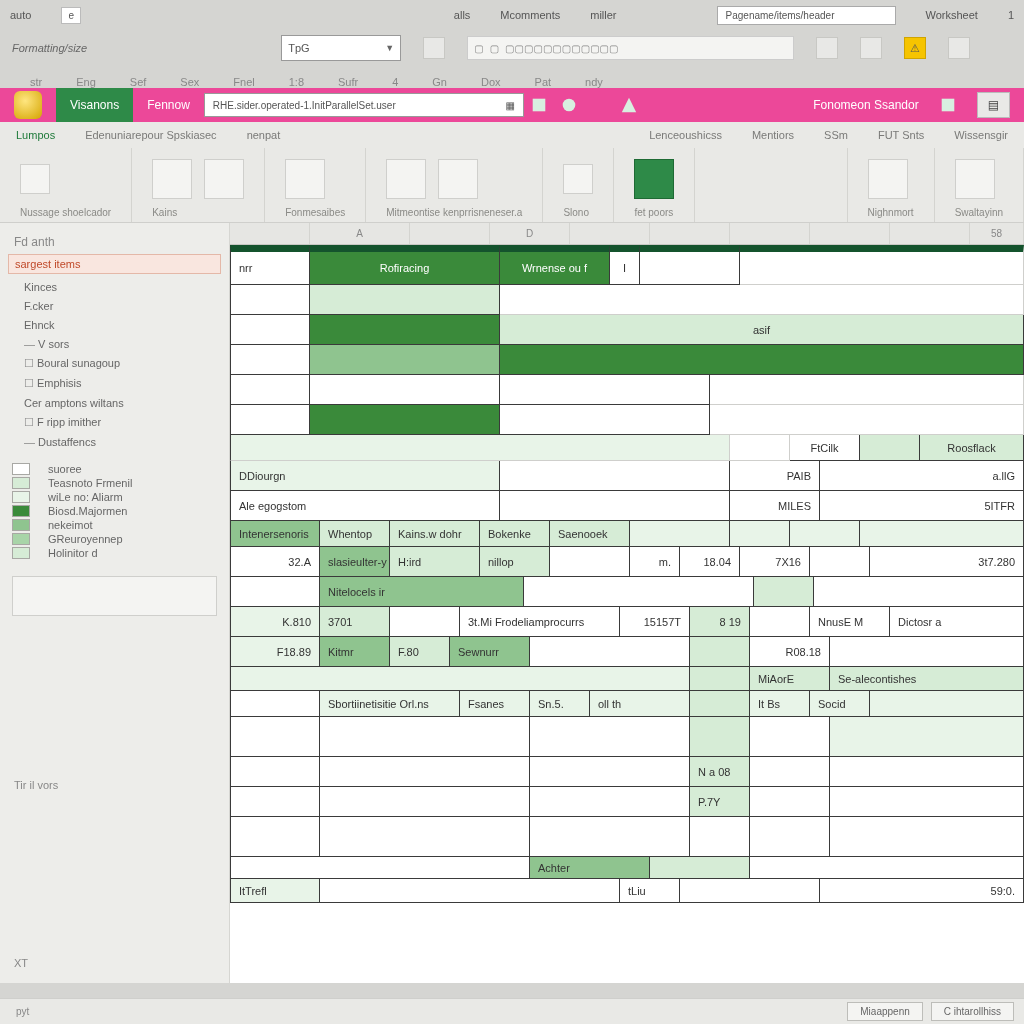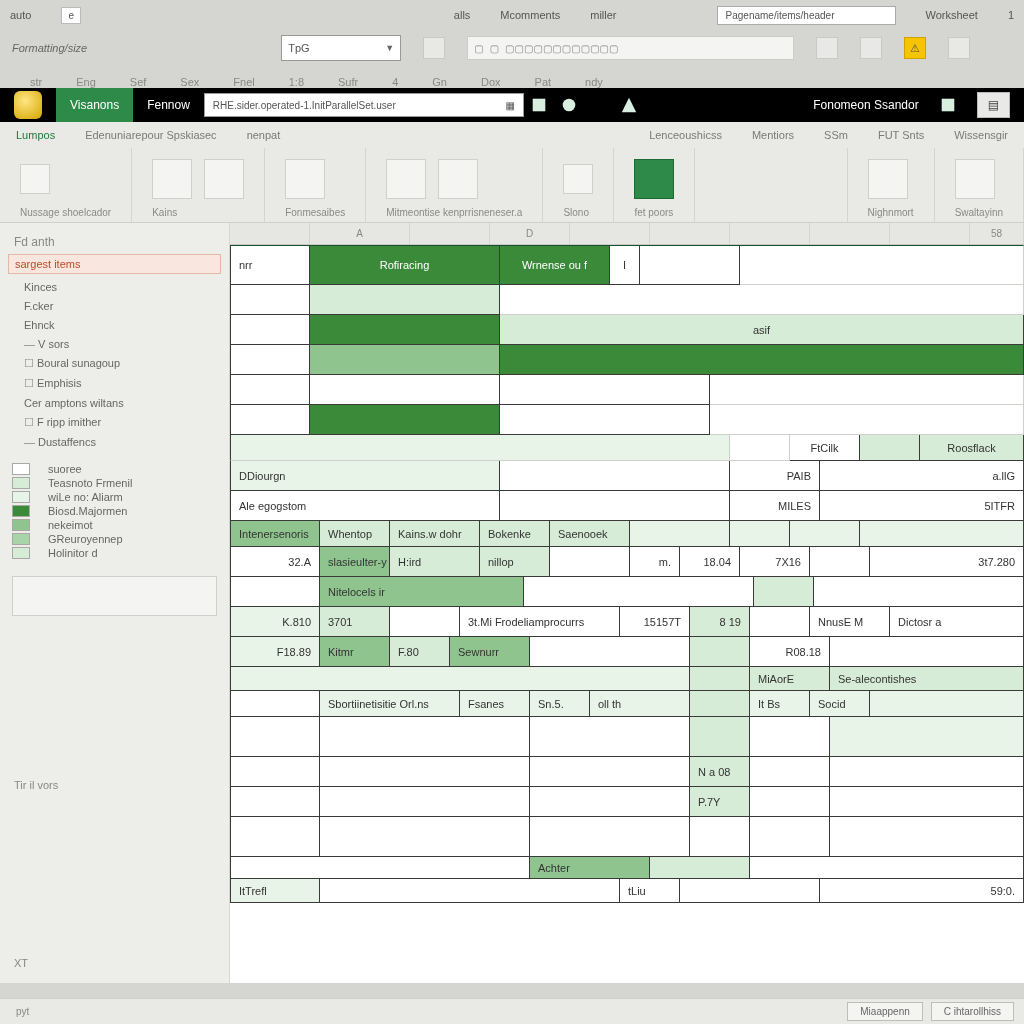--- a/index.html
+++ b/index.html
@@ -15,21 +15,21 @@
   .combo { background: #fff; border: 1px solid #999; height: 26px; width: 120px; display: flex; align-items: center; justify-content: space-between; padding: 0 6px; font-size: 11px; }
   .combo .caret { font-size: 9px; color: #666; }
   .mini-icon { width: 22px; height: 22px; background: #e8e8e6; border: 1px solid #c8c8c4; display: flex; align-items: center; justify-content: center; }
   .mini-icon.yellow { background: #f6c400; border-color: #d0a400; }
   .longbox { flex: 1; height: 24px; background: #f4f4f2; border: 1px solid #ccc; display: flex; align-items: center; gap: 6px; padding: 0 6px; overflow: hidden; }
   .longbox span { font-size: 10px; color: #888; white-space: nowrap; }
 
   .tabrow { height: 22px; display: flex; align-items: flex-end; gap: 34px; padding: 0 30px; color: #888; font-size: 11px; }
 
   
-  .greenbar { height: 34px; background: #000000; display: flex; align-items: center; color: #fff; font-size: 12px; }
+  .greenbar { height: 34px; background: #ec4899; display: flex; align-items: center; color: #fff; font-size: 12px; }
   .greenbar .seg { display: flex; align-items: center; gap: 8px; padding: 0 14px; height: 100%; }
   .greenbar .seg.dim { background: #2e8a48; }
   .greenbar .addr { background: #fff; color: #555; height: 24px; flex: 0 0 320px; display: flex; align-items: center; padding: 0 8px; border: 1px solid #999; font-size: 10px; }
   .greenbar .iconbtn { width: 30px; height: 30px; display: flex; align-items: center; justify-content: center; }
   .greenbar .iconbtn svg { fill: #d8efe0; }
   .gold { width: 28px; height: 28px; background: radial-gradient(circle at 40% 35%, #ffe680, #d4a400); border-radius: 6px; }
   .sidepill { background: #e9e9e7; color: #444; padding: 5px 10px; border: 1px solid #bbb; }
 
   
   .ribbon2 { background: #e9e9e6; border-bottom: 1px solid #cfcfcc; }
@@ -57,21 +57,21 @@
   
   .colhdr { height: 22px; display: flex; border-bottom: 1px solid #c8c8c4; background: #e6e6e3; font-size: 10px; color: #888; }
   .colhdr div { border-right: 1px solid #d4d4d0; display: flex; align-items: center; justify-content: center; }
 
   .sheet { flex: 1; background: #fff; position: relative; overflow: hidden; }
   .grid { position: absolute; inset: 22px 0 0 0; }
   .row { display: flex; height: 30px; }
   .row.h40 { height: 40px; }
   .cell { border: 1px solid #3a3a3a; border-top: none; border-left: none; display: flex; align-items: center; padding: 0 8px; font-size: 11px; color: #333; overflow: hidden; white-space: nowrap; }
   .cell:first-child { border-left: 1px solid #3a3a3a; }
-  .row:first-child .cell { border-top: 1px solid #14532d; }
+  .row:first-child .cell { border-top: 7px solid #14532d; }
   .g0 { background: #fff; }
   .g1 { background: #d6ecd6; }   
   .g2 { background: #8fc48f; }   
   .g3 { background: #3a8a3a; color: #fff; } 
   .g4 { background: #e8f4e8; }
   .noborder { border-color: transparent; }
   .thin { border-color: #cfcfcc; }
   .right { justify-content: flex-end; }
   .center { justify-content: center; }
   .hdrtxt { color: #fff; font-weight: 500; }

